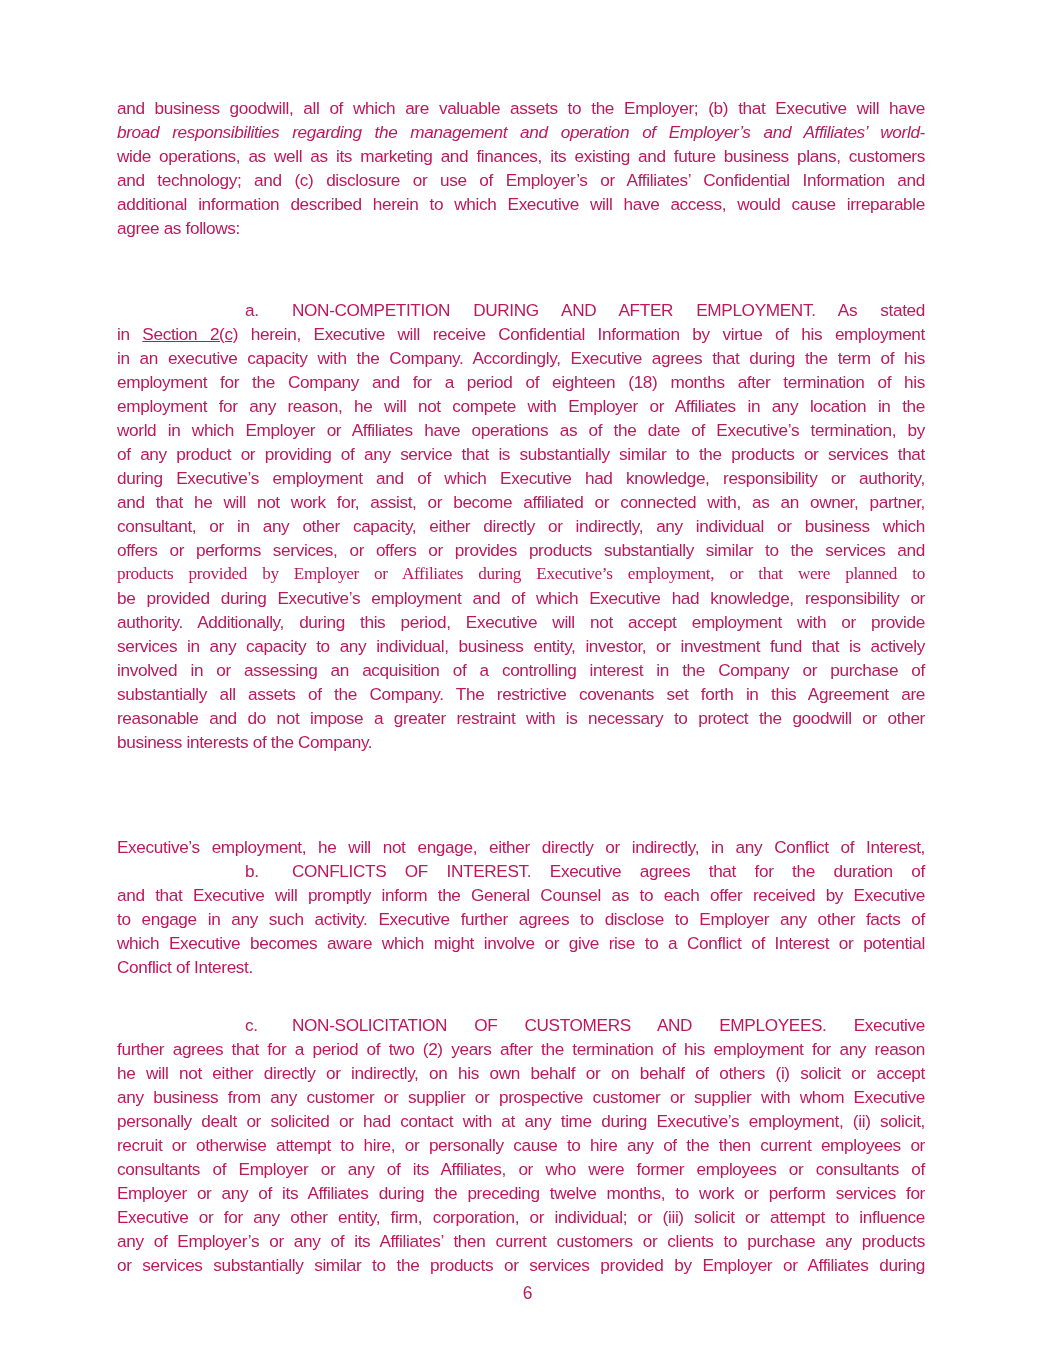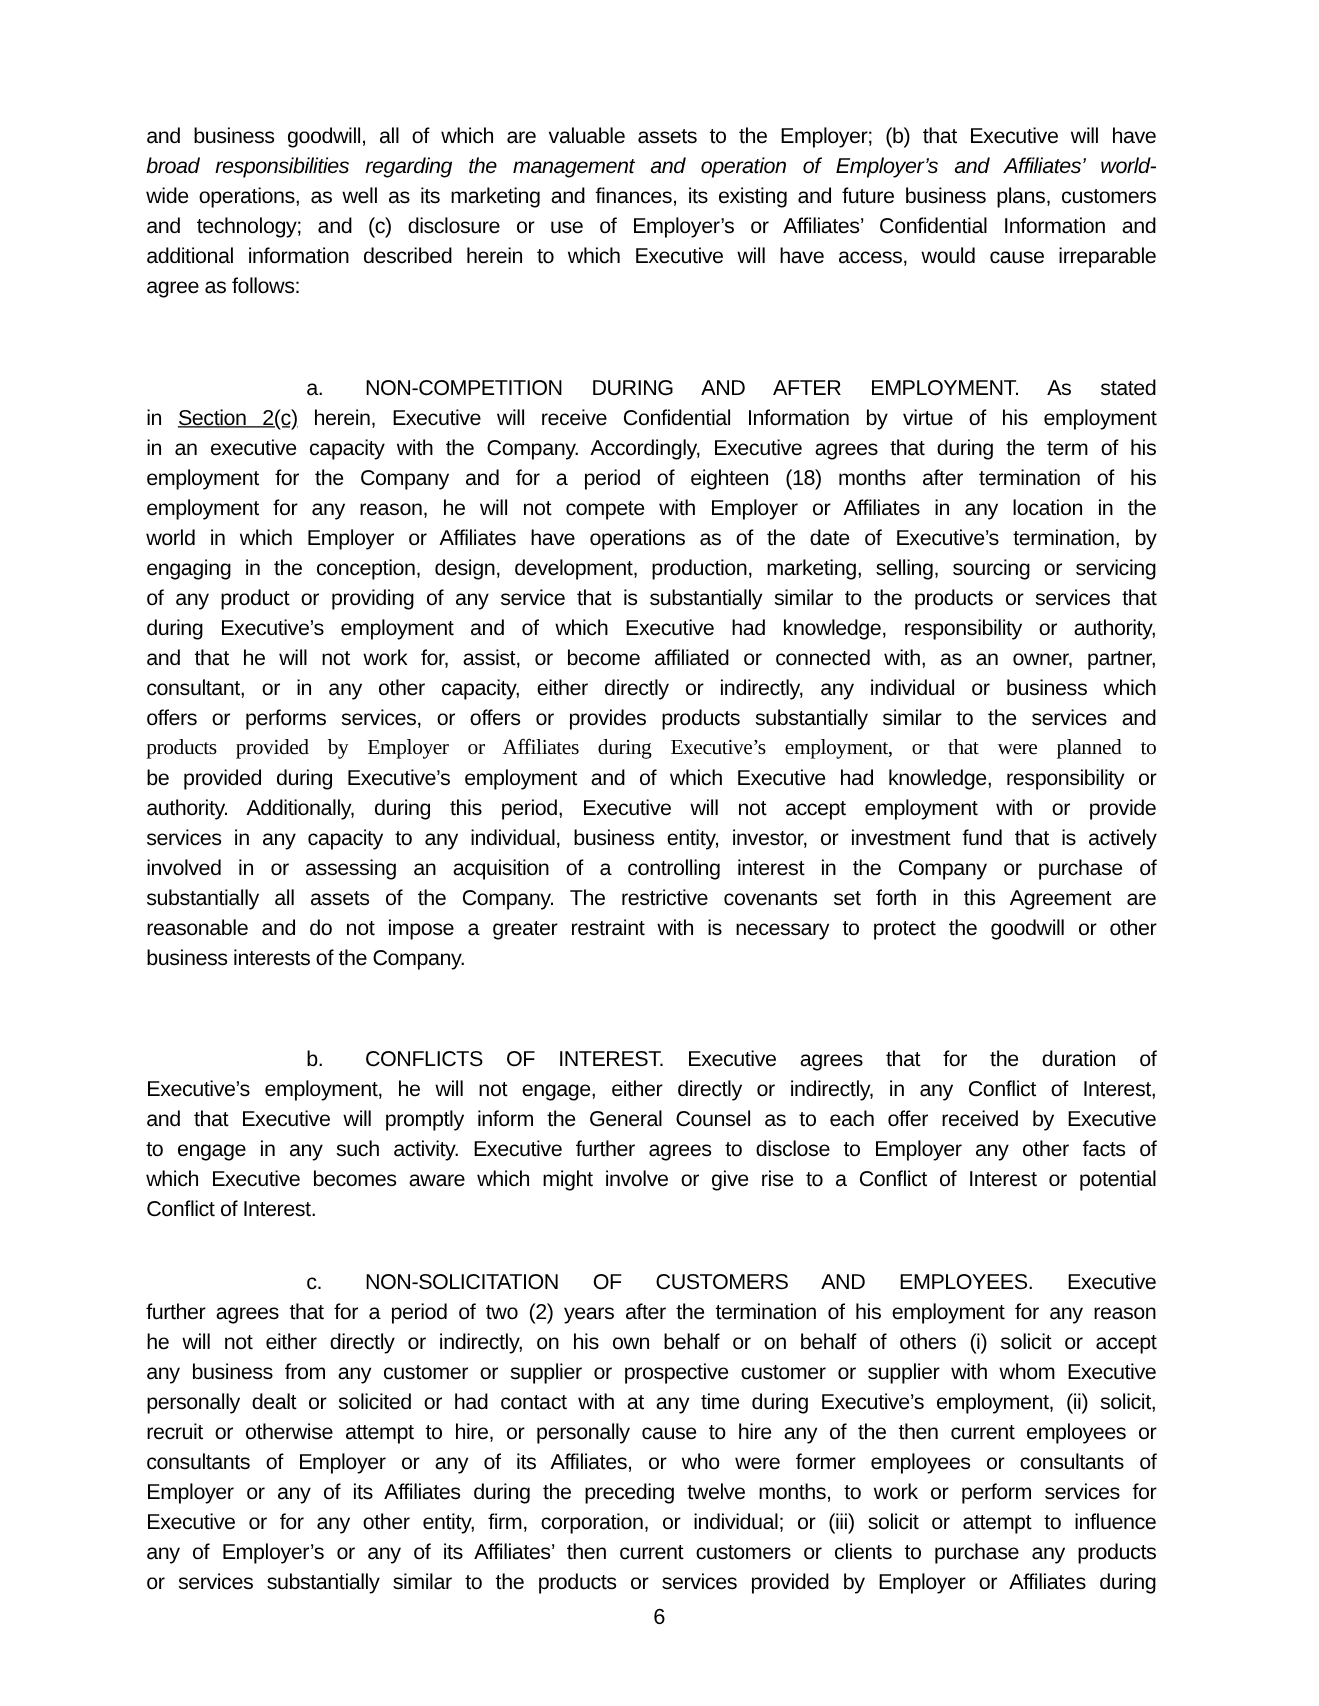--- a/index.html
+++ b/index.html
@@ -1,19 +1,19 @@
 <!DOCTYPE html>
 <html><head>
 <meta charset="utf-8">
 <style>
   html, body { margin: 0; padding: 0; background: #ffffff; }
   body { width: 1055px; height: 1365px; position: relative; overflow: hidden; }
   .page {
     position: absolute; left: 0; top: 0; width: 1055px; height: 1365px; background: #fff;
-    font-family: "Liberation Sans", sans-serif; color: #000000;
+    font-family: "Liberation Sans", sans-serif; color: #be185d;
   }
   .para { position: absolute; left: 117px; width: 808px; }
   .line {
     display: block; height: 24px; line-height: 24px; font-size: 17.2px;
     text-align: justify; text-align-last: justify; white-space: nowrap;
     letter-spacing: -0.35px; word-spacing: 0px;
   }
   .line.last { text-align-last: left; }
   .line.first-sec { text-align-last: justify; }
   .u { text-decoration: underline; }
@@ -41,39 +41,38 @@
     <span class="line last" style="white-space: nowrap;">agree as follows:</span>
   </div>
 
   <div class="para" id="pa">
     <span class="line first-sec" style="white-space: nowrap;"><span class="lab">a.</span><span>NON-COMPETITION DURING AND AFTER EMPLOYMENT.</span> <span>As stated</span></span>
     <span class="line" style="white-space: nowrap;"><span>in </span><span class="u">Section 2(c)</span><span> herein, Executive will receive Confidential Information by virtue of his employment</span></span>
     <span class="line" style="white-space: nowrap;">in an executive capacity with the Company. Accordingly, Executive agrees that during the term of his</span>
     <span class="line" style="white-space: nowrap;">employment for the Company and for a period of eighteen (18) months after termination of his</span>
     <span class="line" style="white-space: nowrap;">employment for any reason, he will not compete with Employer or Affiliates in any location in the</span>
     <span class="line" style="white-space: nowrap;">world in which Employer or Affiliates have operations as of the date of Executive’s termination, by</span>
-    <span class="line" style="white-space: nowrap;">engaging in the conception, design, development, production, marketing, selling, sourcing or servicing</span>
     <span class="line" style="white-space: nowrap;">of any product or providing of any service that is substantially similar to the products or services that</span>
     <span class="line" style="white-space: nowrap;">during Executive’s employment and of which Executive had knowledge, responsibility or authority,</span>
     <span class="line" style="white-space: nowrap;">and that he will not work for, assist, or become affiliated or connected with, as an owner, partner,</span>
     <span class="line" style="white-space: nowrap;">consultant, or in any other capacity, either directly or indirectly, any individual or business which</span>
     <span class="line" style="white-space: nowrap;">offers or performs services, or offers or provides products substantially similar to the services and</span>
     <span class="line" style="white-space: nowrap; font-family: Liberation Serif, serif;">products provided by Employer or Affiliates during Executive’s employment, or that were planned to</span>
     <span class="line" style="white-space: nowrap;">be provided during Executive’s employment and of which Executive had knowledge, responsibility or</span>
     <span class="line" style="white-space: nowrap;">authority. Additionally, during this period, Executive will not accept employment with or provide</span>
     <span class="line" style="white-space: nowrap;">services in any capacity to any individual, business entity, investor, or investment fund that is actively</span>
     <span class="line" style="white-space: nowrap;">involved in or assessing an acquisition of a controlling interest in the Company or purchase of</span>
     <span class="line" style="white-space: nowrap;">substantially all assets of the Company. The restrictive covenants set forth in this Agreement are</span>
     <span class="line" style="white-space: nowrap;">reasonable and do not impose a greater restraint with is necessary to protect the goodwill or other</span>
     <span class="line last" style="white-space: nowrap;">business interests of the Company.</span>
   </div>
 
   <div class="para" id="pb">
+    <span class="line" style="white-space: nowrap;">Executive’s employment, he will not engage, either directly or indirectly, in any Conflict of Interest,</span>
     <span class="line first-sec" style="white-space: nowrap;"><span class="lab">b.</span><span>CONFLICTS OF INTEREST.</span> <span>Executive agrees that for the duration of</span></span>
-    <span class="line" style="white-space: nowrap;">Executive’s employment, he will not engage, either directly or indirectly, in any Conflict of Interest,</span>
     <span class="line" style="white-space: nowrap;">and that Executive will promptly inform the General Counsel as to each offer received by Executive</span>
     <span class="line" style="white-space: nowrap;">to engage in any such activity. Executive further agrees to disclose to Employer any other facts of</span>
     <span class="line" style="white-space: nowrap;">which Executive becomes aware which might involve or give rise to a Conflict of Interest or potential</span>
     <span class="line last" style="white-space: nowrap;">Conflict of Interest.</span>
   </div>
 
   <div class="para" id="pc">
     <span class="line first-sec" style="white-space: nowrap;"><span class="lab">c.</span><span>NON-SOLICITATION OF CUSTOMERS AND EMPLOYEES.</span> <span>Executive</span></span>
     <span class="line" style="white-space: nowrap;">further agrees that for a period of two (2) years after the termination of his employment for any reason</span>
     <span class="line" style="white-space: nowrap;">he will not either directly or indirectly, on his own behalf or on behalf of others (i) solicit or accept</span>

